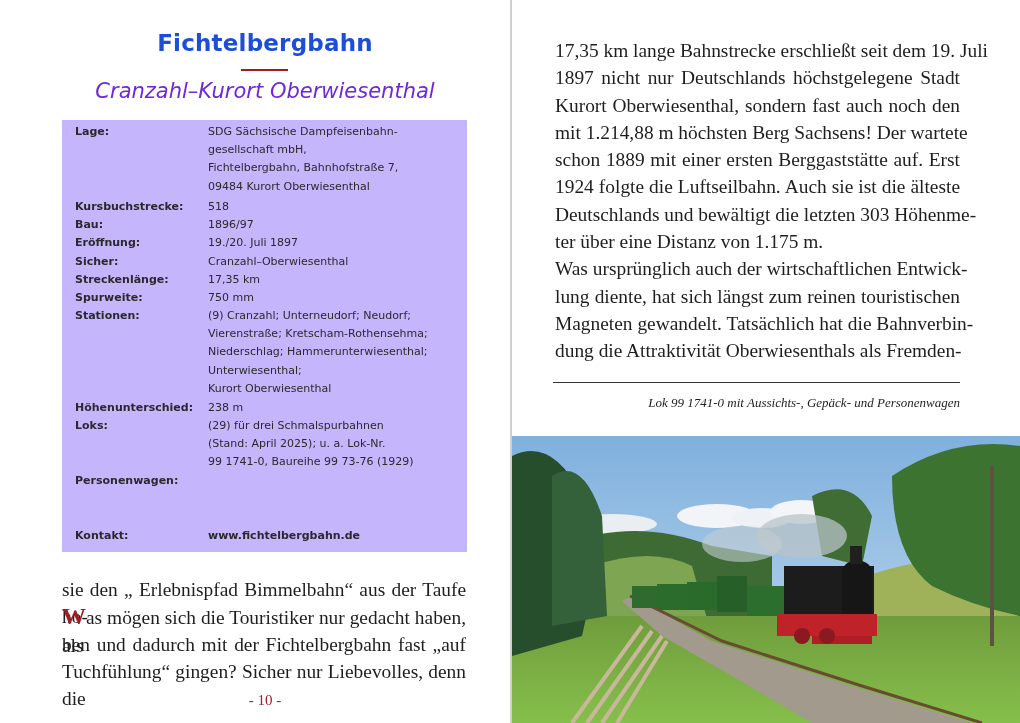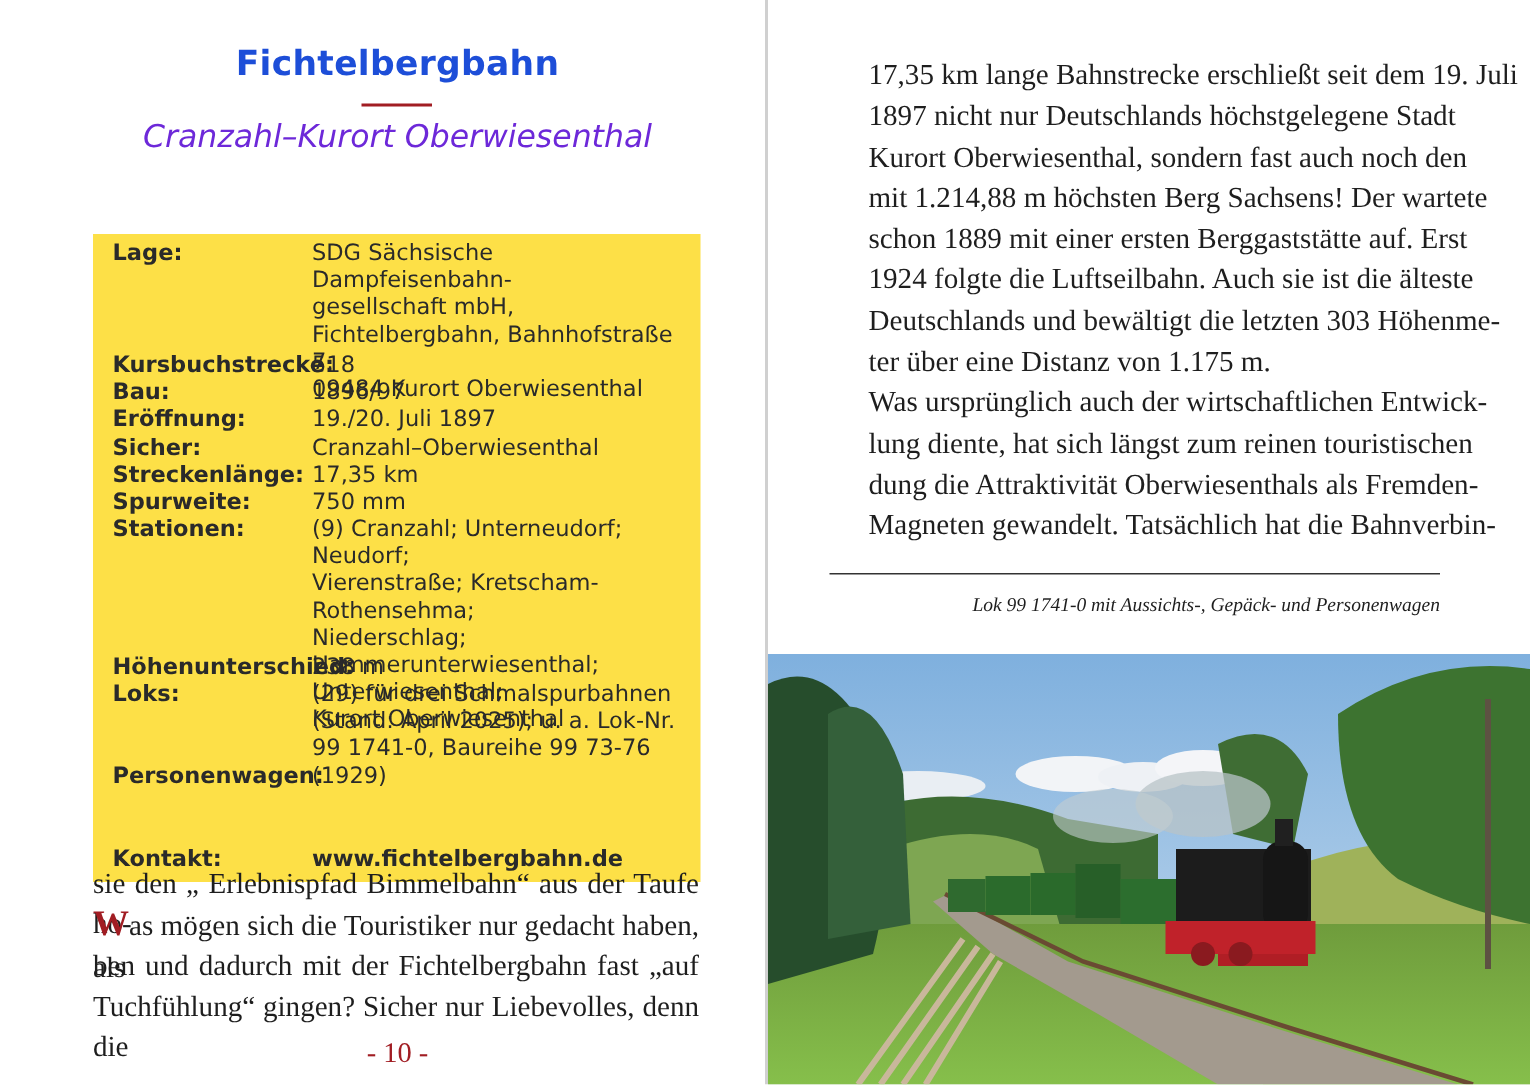--- a/index.html
+++ b/index.html
@@ -28,52 +28,52 @@
     background: #a11d23;
   }
   .subtitle {
     position: absolute; left: 0; width: 530px; top: 79px;
     text-align: center;
     font-family: "DejaVu Sans", sans-serif; font-style: italic;
     font-size: 21px; color: #6d28d9;
   }
   .facts {
     position: absolute; left: 62px; top: 120px; width: 405px; height: 432px;
-    background: #fde047;
-    font-family: "DejaVu Sans", sans-serif; font-size: 15px; color: #2a2a2a; margin-top: 36px;
+    background: #c4b5fd;
+    font-family: "DejaVu Sans", sans-serif; font-size: 11px; color: #2a2a2a;
   }
   .fact-row {
     position: absolute; left: 13px; width: 390px;
     display: flex; line-height: 18.2px;
   }
   .fact-label { width: 133px; font-weight: bold; flex: none; }
   .fact-value { flex: 1; white-space: pre-line; }
   .fact-value.bold { font-weight: bold; }
 
   .body-left {
     position: absolute; left: 62px; top: 576px; width: 404px;
     font-size: 19.4px; line-height: 27.3px; text-align: justify;
     text-align-last: justify;
   }
   .body-left .line { display: block; text-align: justify; text-align-last: justify; height: 27.3px; }
   .drop {
     color: #a11d23; font-weight: bold; font-size: 24px;
   }
   .page-number {
     position: absolute; left: 0; width: 530px; top: 692px; text-align: center;
-    color: #a11d23; font-size: 19px;
+    color: #a11d23; font-size: 15px;
   }
 
   .body-right {
     position: absolute; left: 555px; top: 37px; width: 405px;
     font-size: 19.4px;
   }
   .body-right .line {
     display: block; height: 27.3px; line-height: 27.3px;
-    text-align: justify; text-align-last: justify; white-space: nowrap; margin-left: 24px;
+    text-align: justify; text-align-last: justify; white-space: nowrap;
   }
   .body-right .line.last { text-align-last: left; }
   .caption-rule {
     position: absolute; left: 553px; top: 382px; width: 407px; height: 1px;
     background: #333;
   }
   .caption {
     position: absolute; left: 553px; top: 395px; width: 407px;
     text-align: right; font-style: italic; font-size: 13px;
   }
@@ -166,22 +166,22 @@
   <span class="line">17,35 km lange Bahnstrecke erschließt seit dem 19. Juli</span>
   <span class="line">1897 nicht nur Deutschlands höchstgelegene Stadt</span>
   <span class="line">Kurort Oberwiesenthal, sondern fast auch noch den</span>
   <span class="line">mit 1.214,88 m höchsten Berg Sachsens! Der wartete</span>
   <span class="line">schon 1889 mit einer ersten Berggaststätte auf. Erst</span>
   <span class="line">1924 folgte die Luftseilbahn. Auch sie ist die älteste</span>
   <span class="line">Deutschlands und bewältigt die letzten 303 Höhenme-</span>
   <span class="line last">ter über eine Distanz von 1.175 m.</span>
   <span class="line">Was ursprünglich auch der wirtschaftlichen Entwick-</span>
   <span class="line">lung diente, hat sich längst zum reinen touristischen</span>
+  <span class="line">Magneten gewandelt. Tatsächlich hat die Bahnverbin-</span>
   <span class="line">dung die Attraktivität Oberwiesenthals als Fremden-</span>
-  <span class="line">Magneten gewandelt. Tatsächlich hat die Bahnverbin-</span>
 </div>
 
 <div class="caption-rule"></div>
 <div class="caption">Lok 99 1741-0 mit Aussichts-, Gepäck- und Personenwagen</div>
 
 <div class="photo">
   <svg width="508" height="287" viewBox="0 0 508 287">
     <defs>
       <linearGradient id="sky" x1="0" y1="0" x2="0" y2="1">
         <stop offset="0" stop-color="#7fb0de"></stop>

